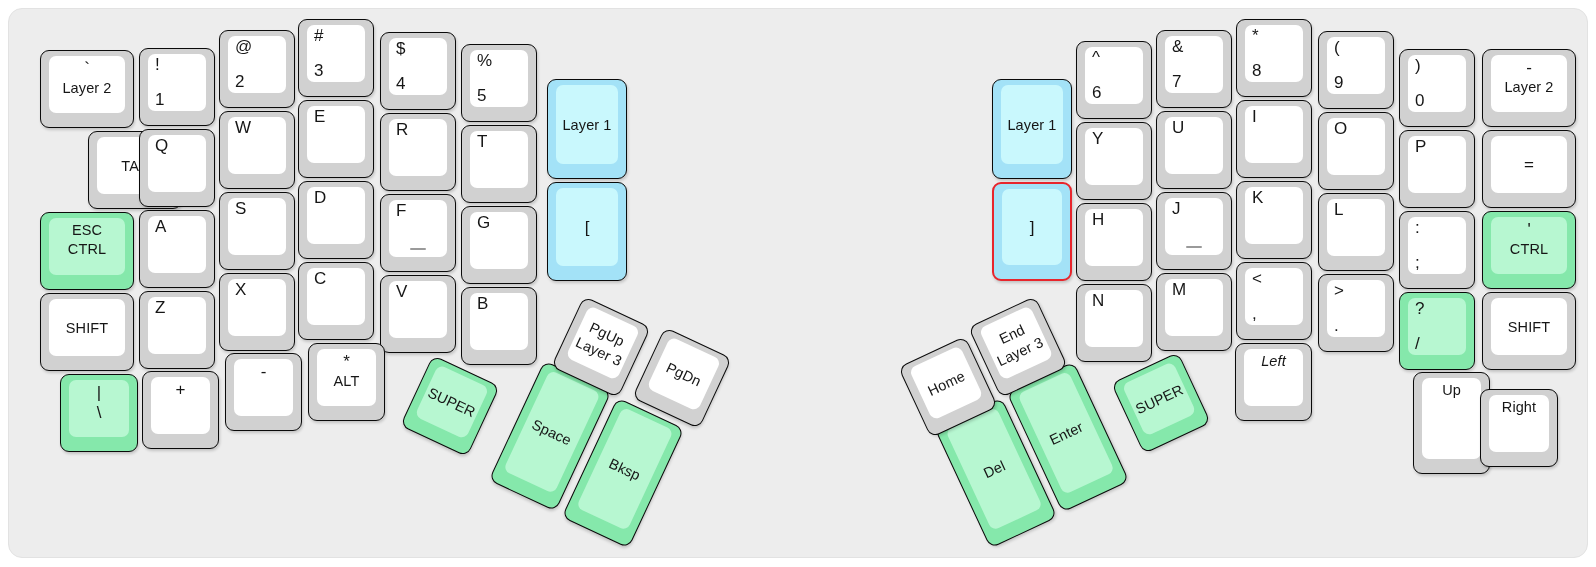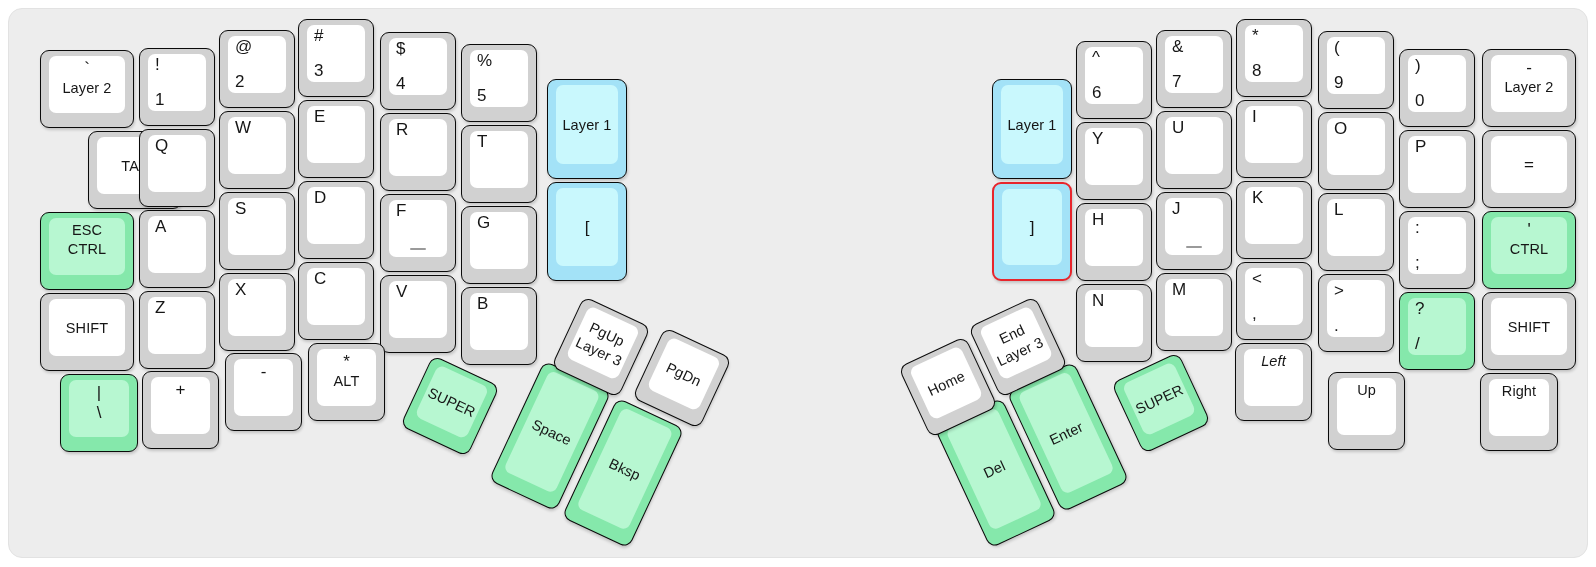--- a/index.html
+++ b/index.html
@@ -513,28 +513,28 @@
           </div>
         </div>
       </div>
       <div class="key kw" style="left: 1226px; top: 334px; width: 77px; height: 78px; font-style: italic;">
         <div class="cap">
           <div class="legends lg-ct">
             <span class="line wd">Left</span>
           </div>
         </div>
       </div>
-      <div class="key kw" style="left: 1319px; top: 363px; width: 77px; height: 78px;">
+      <div class="key kw" style="left: 1404px; top: 363px; width: 77px; height: 102px;">
         <div class="cap">
           <div class="legends lg-ct">
             <span class="line wd">Up</span>
           </div>
         </div>
       </div>
-      <div class="key kw" style="left: 1471px; top: 364px; width: 78px; height: 78px;">
+      <div class="key kw" style="left: 1471px; top: 380px; width: 78px; height: 78px;">
         <div class="cap">
           <div class="legends lg-ct">
             <span class="line wd">Right</span>
           </div>
         </div>
       </div>
       <div class="key kg" style="left: 1115px; top: 355px; width: 74px; height: 78px; transform: rotate(-25deg);">
         <div class="cap">
           <div class="legends lg-cm">
             <span class="line wd">SUPER</span>

